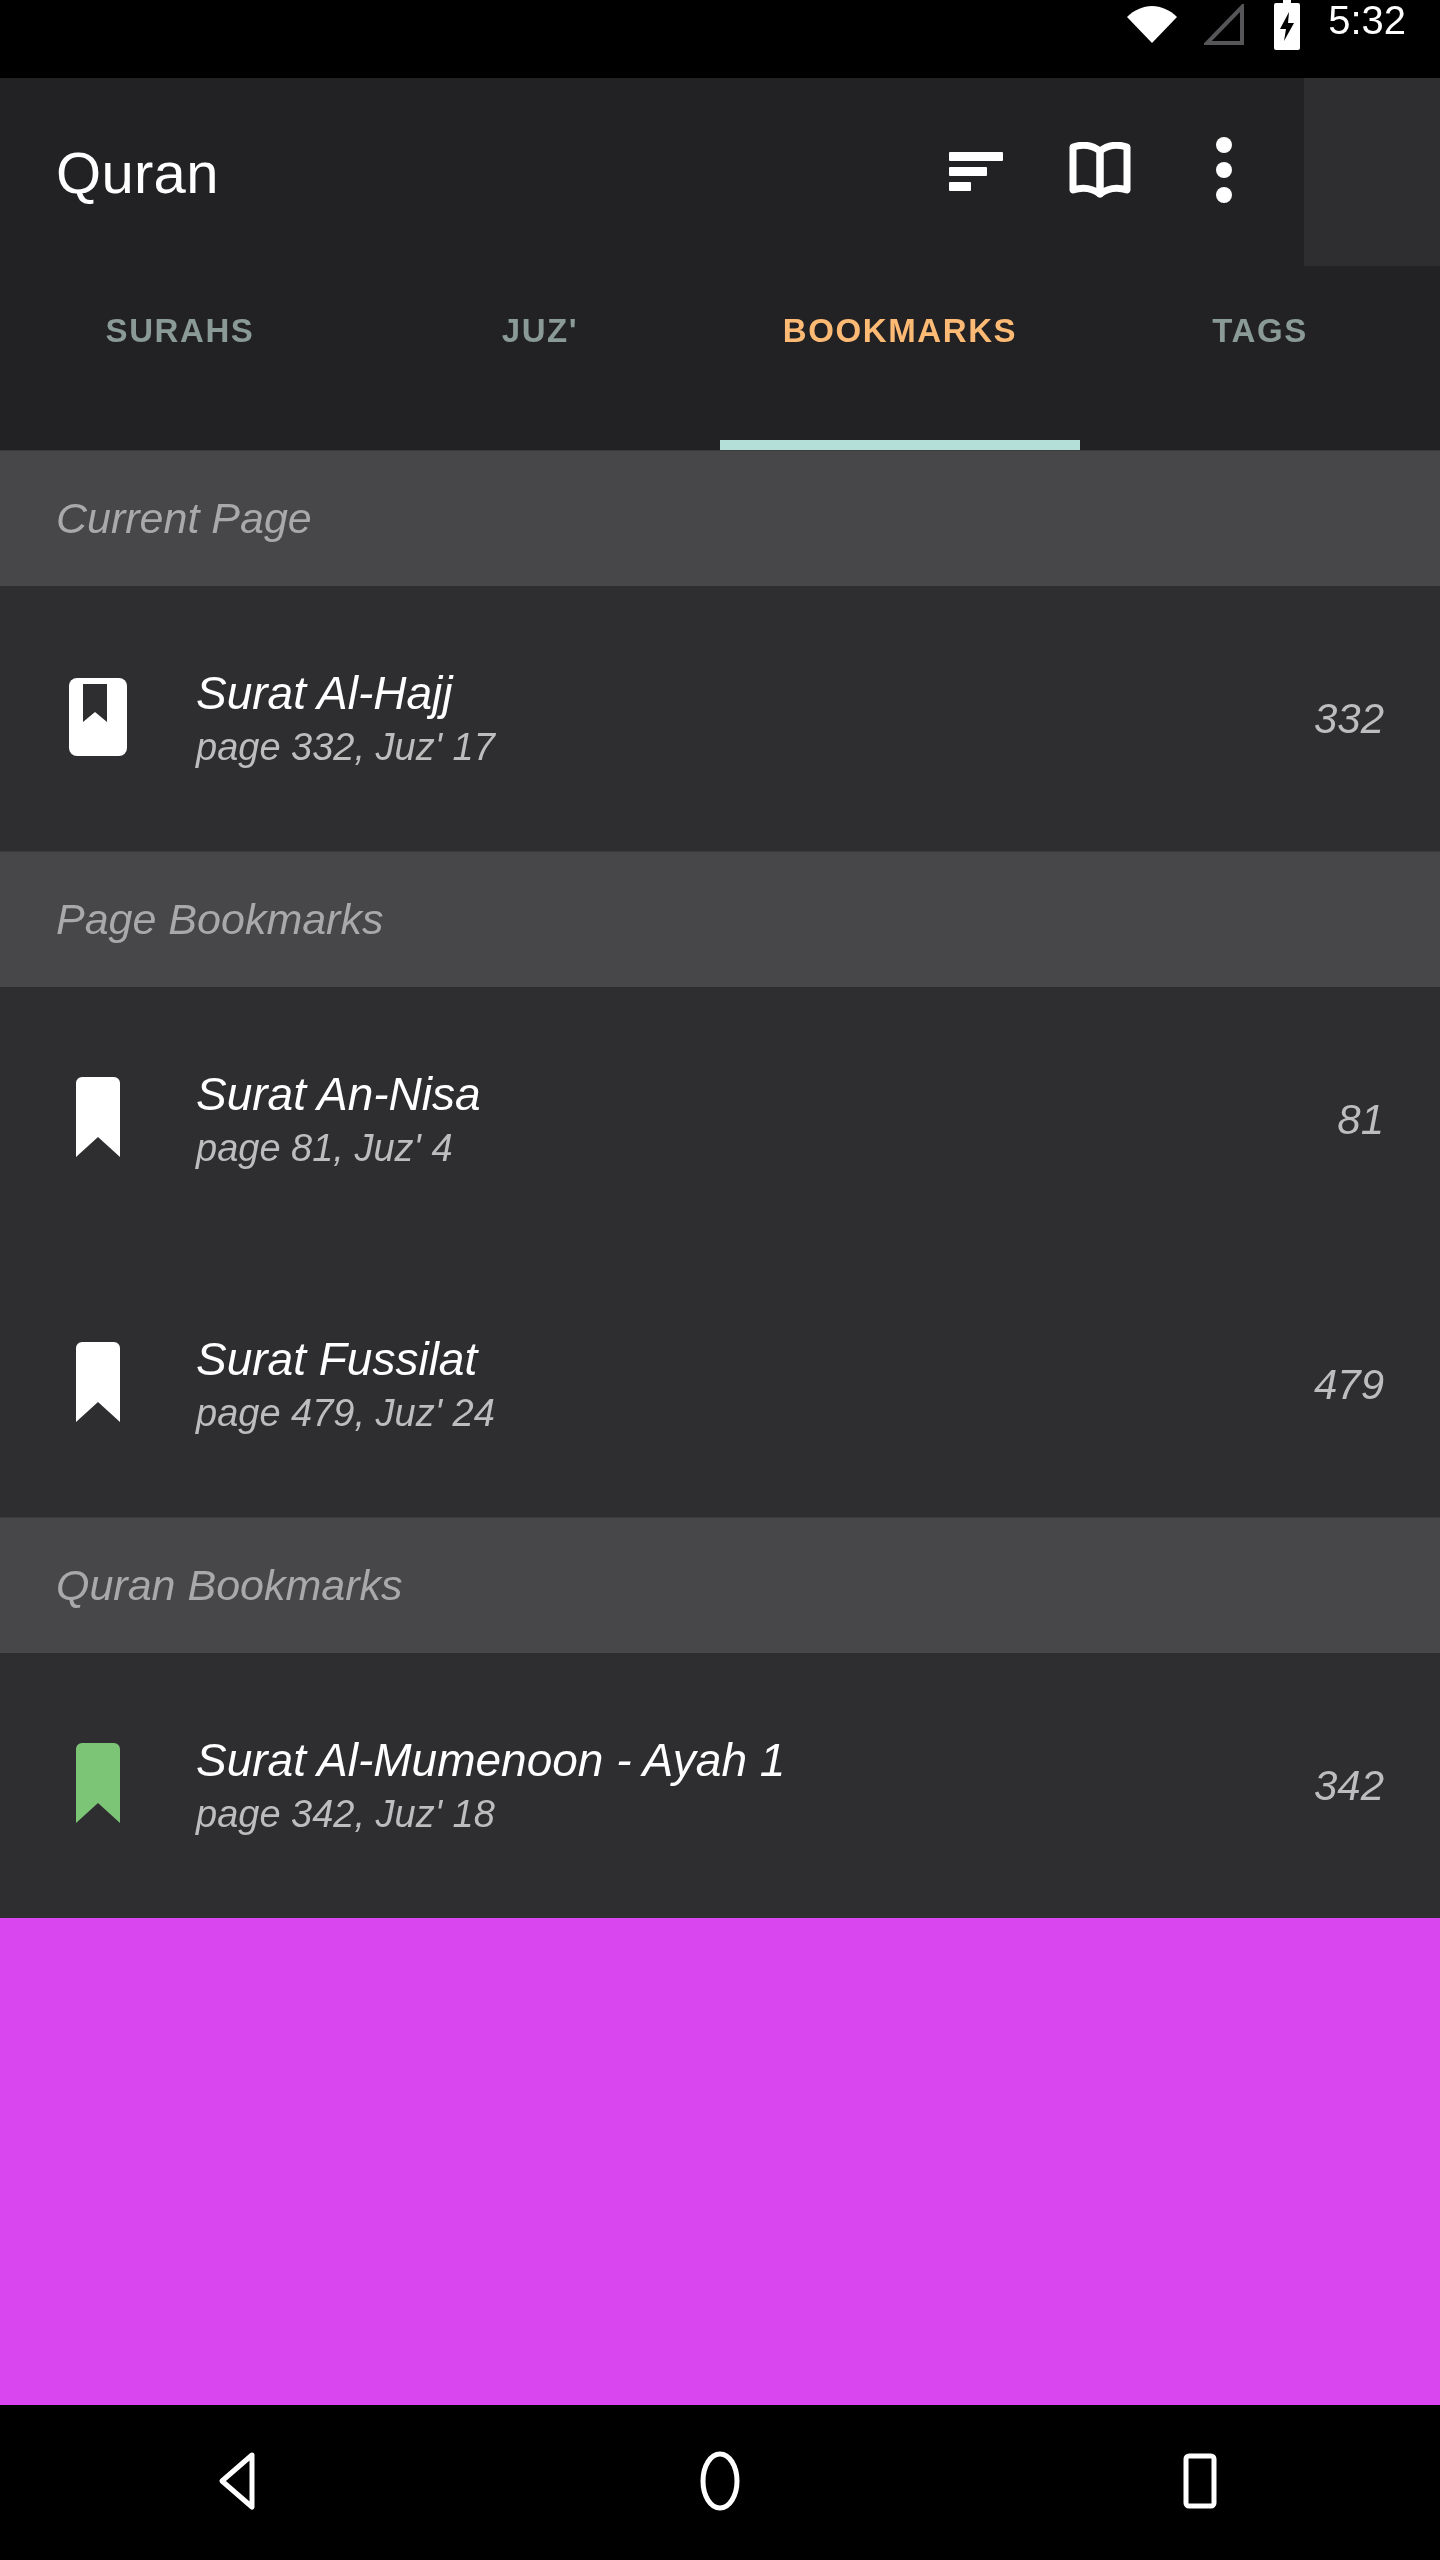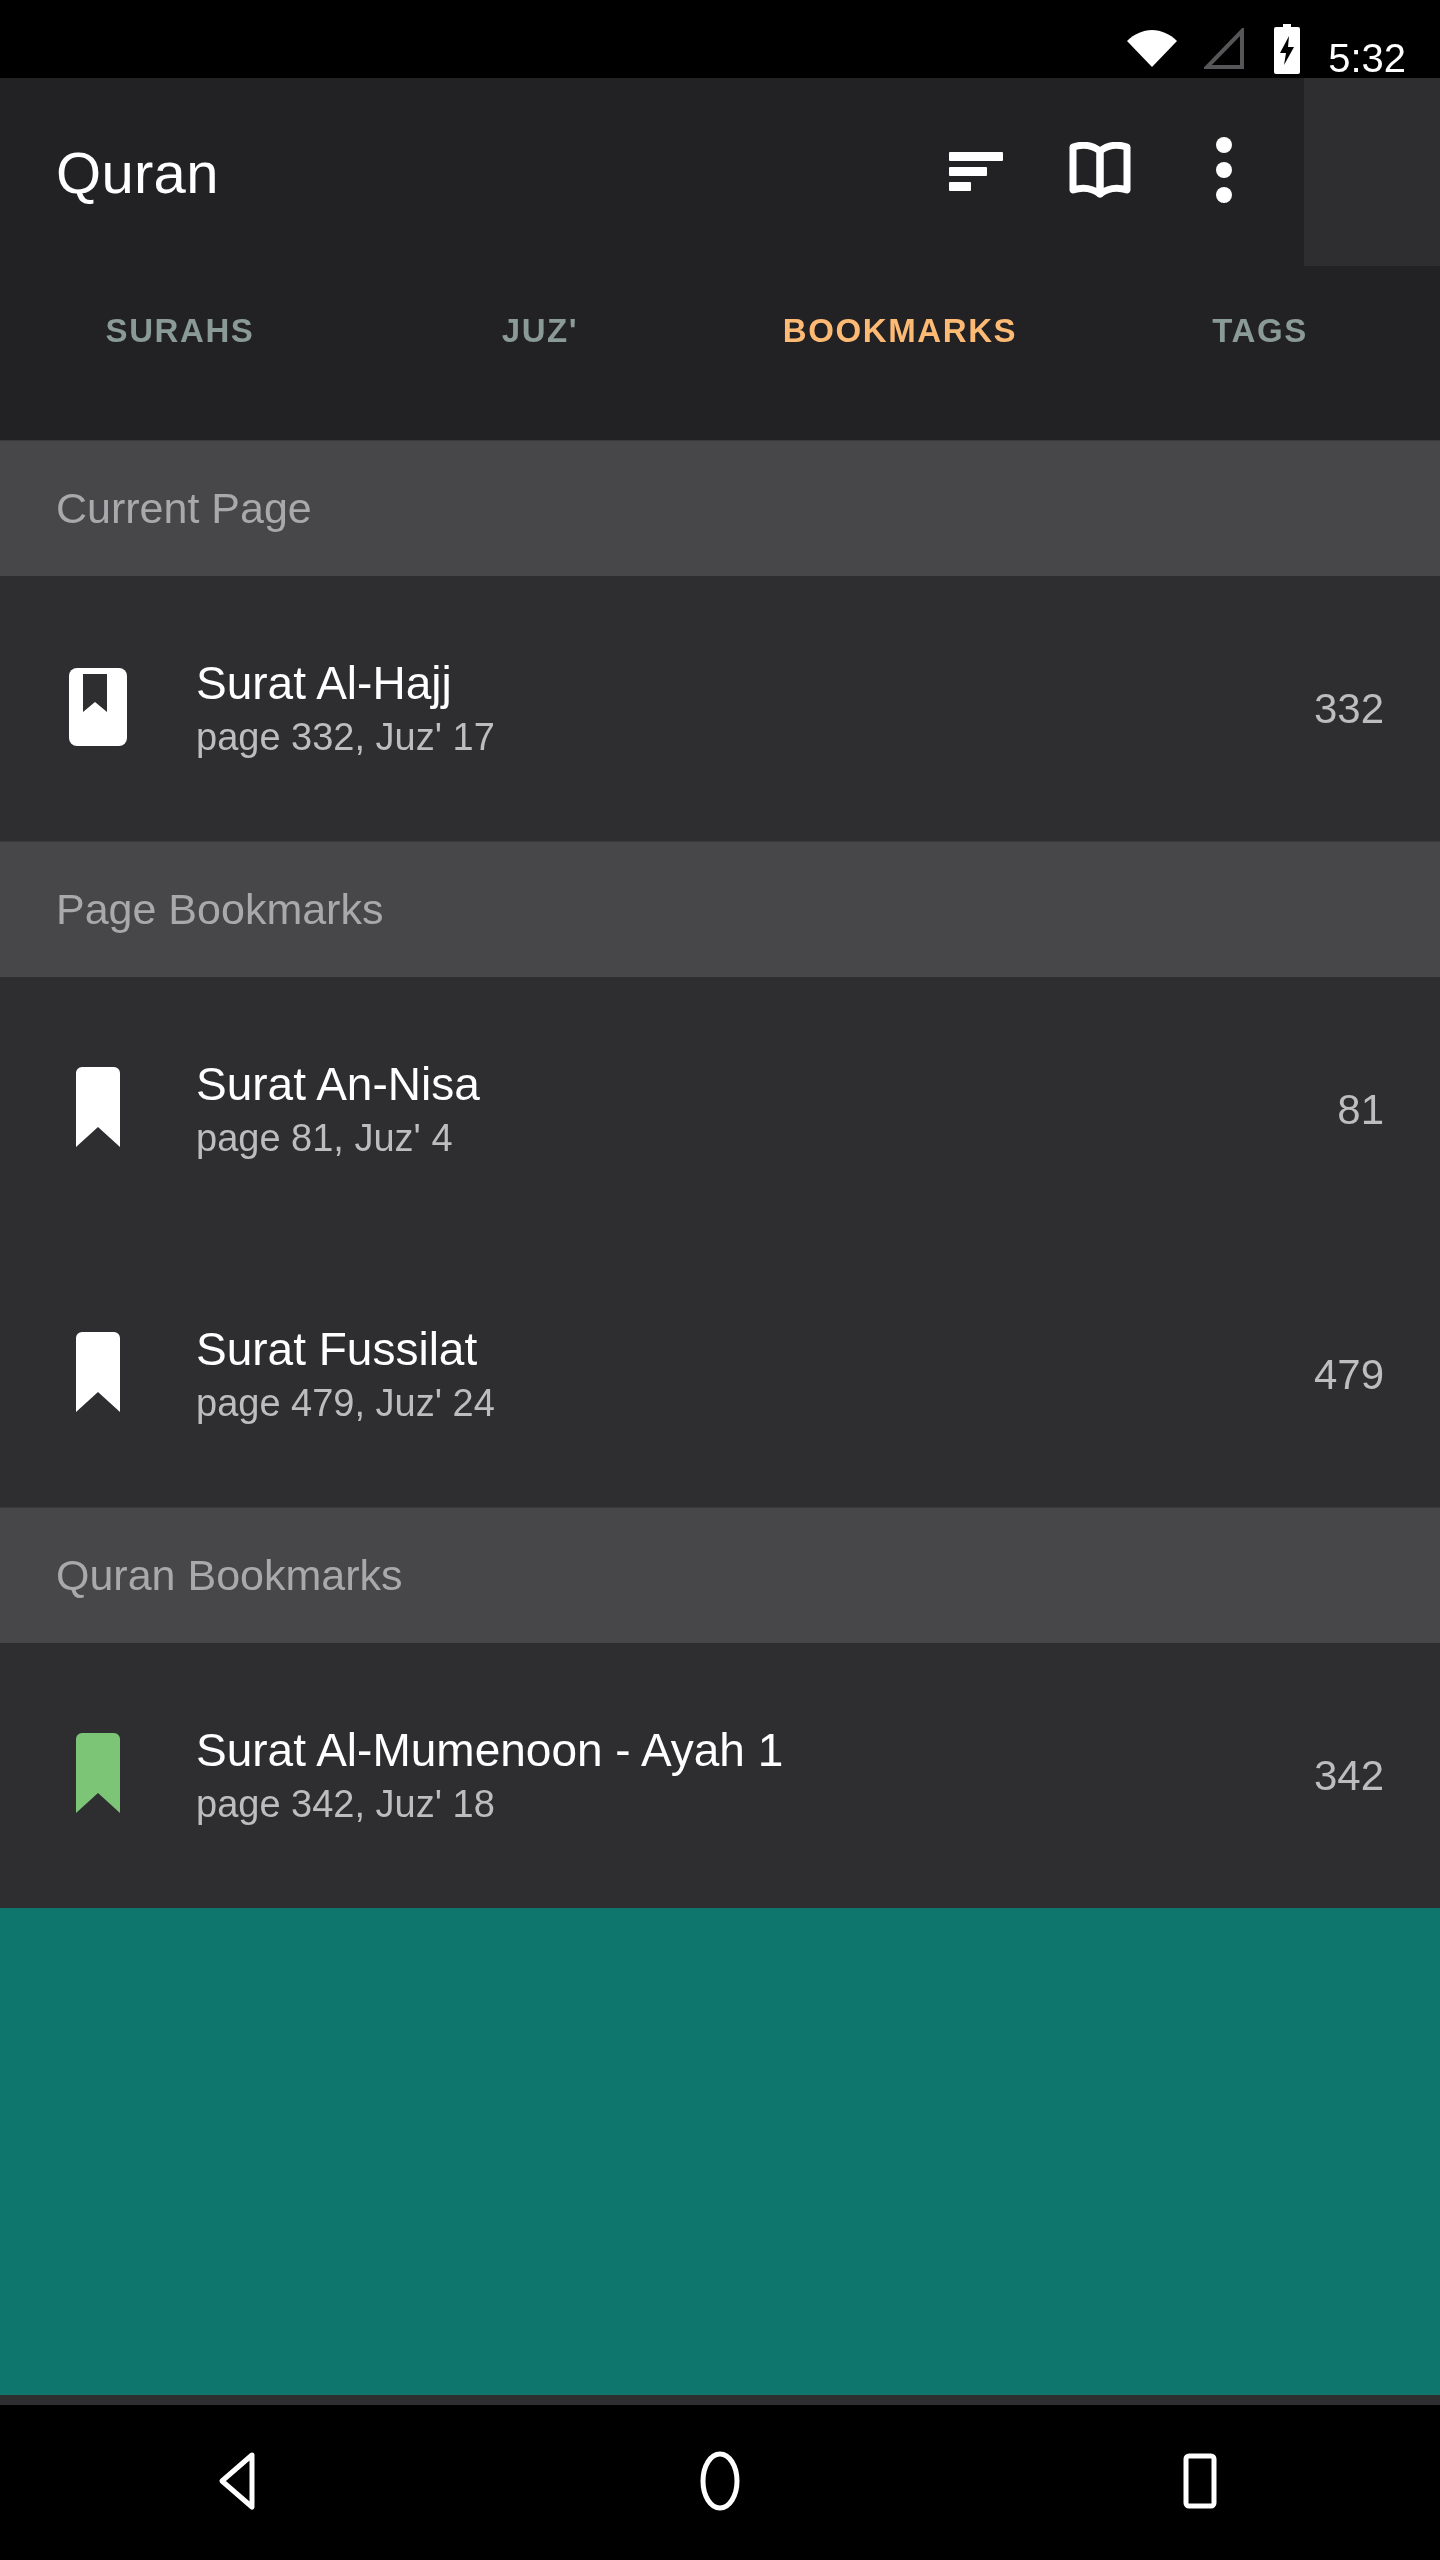--- a/index.html
+++ b/index.html
@@ -7,21 +7,21 @@
     width:1440px; height:2560px;
     background:#000;
     font-family:"Liberation Sans", sans-serif;
     overflow:hidden;
   }
   #screen { position:relative; width:1440px; height:2560px; background:#2e2d30; }
 
   
   .statusbar {
     position:absolute; top:0; left:0; width:1440px; height:78px;
-    background:#000; display:flex; align-items:flex-end; justify-content:flex-end;
+    background:#000; display:flex; align-items:flex-start; justify-content:flex-end;
     padding-right:34px;
   }
   .sb-icons { display:flex; align-items:center; gap:26px; }
   .sb-time {
     color:#fff; font-size:40px; font-weight:400; margin-left:26px;
     letter-spacing:0px; line-height:1;
   }
 
   
   .appbar {
@@ -53,22 +53,22 @@
     font-size:33px; font-weight:700; letter-spacing:1.6px; color:#8a9a96;
   }
   .tab.active .tab-label { color:#fdba74; }
   .tab-indicator {
     position:absolute; bottom:0; left:0; width:100%; height:10px;
     background:#b4ded8;
   }
 
   
   .list {
-    position:absolute; top:440px; left:0; width:1440px; height:1955px;
-    background:#0f766e; overflow:hidden;
+    position:absolute; top:450px; left:0; width:1440px; height:1955px;
+    background:#d946ef; overflow:hidden;font-style:italic;
   }
   .section-header {
     height:136px; background:#474749; display:flex; align-items:center;
     padding-left:56px; border-top:1px solid #3a3a3c;
   }
   .section-header-label {
     color:#a9a9ac; font-size:43px; font-weight:400;
   }
   .row {
     height:265px; background:#2e2d30; display:flex; align-items:center;

